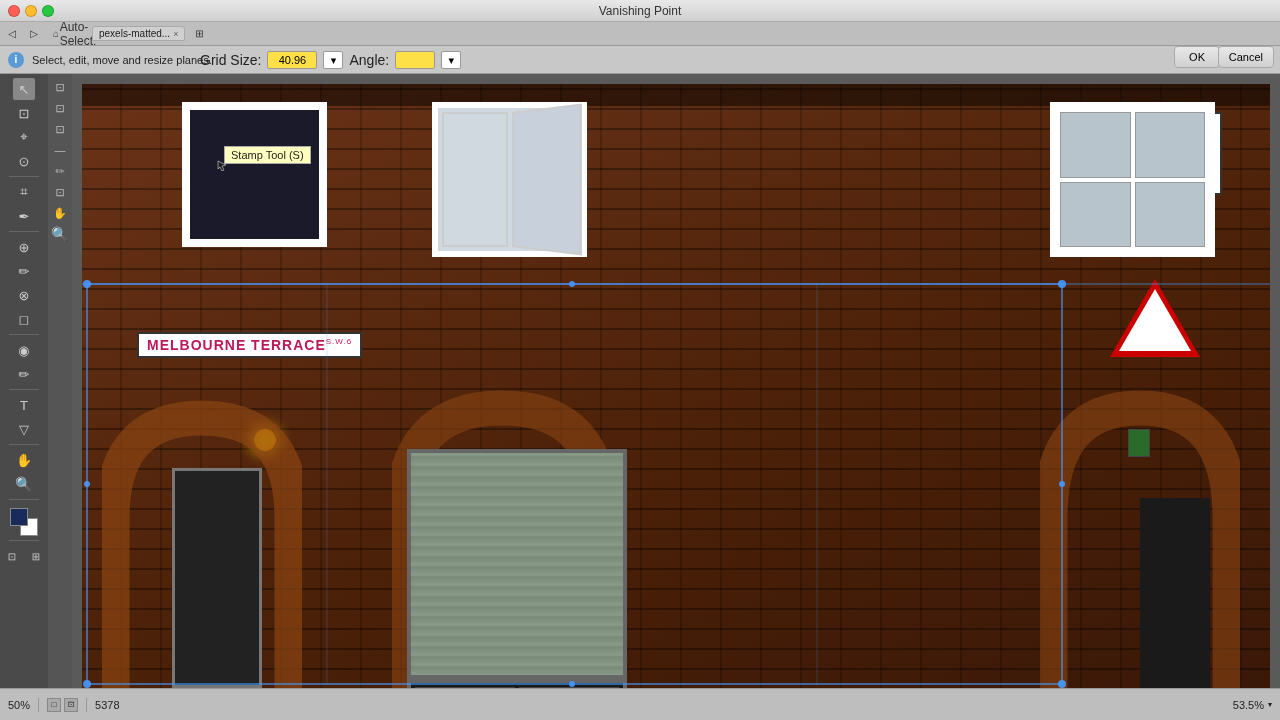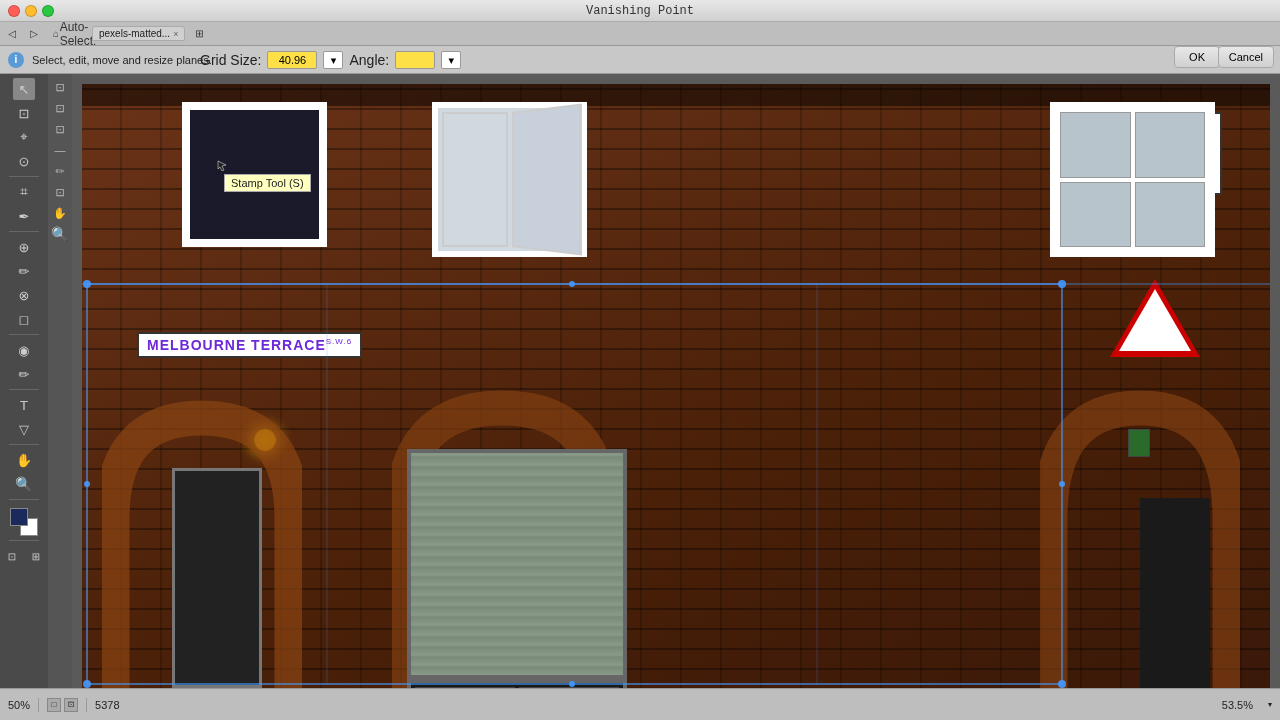--- a/index.html
+++ b/index.html
@@ -15,21 +15,20 @@
     
     #title-bar {
       position: absolute;
       top: 0; left: 0; right: 0;
       height: 22px;
       background: linear-gradient(to bottom, #e8e8e8, #d0d0d0);
       border-bottom: 1px solid #aaa;
       display: flex;
       align-items: center;
       justify-content: center;
-      font-family: Liberation Mono, monospace;
     }
     #title-bar .traffic-lights {
       position: absolute;
       left: 8px;
       display: flex;
       gap: 5px;
       align-items: center;
     }
     .traffic-light {
       width: 12px; height: 12px;
@@ -243,21 +242,21 @@
 
     
     .sign-melbourne {
       position: absolute;
       top: 248px; left: 55px;
       background: white;
       border: 2px solid #333;
       padding: 3px 8px;
       font-size: 14px;
       font-weight: bold;
-      color: #6d28d9;
+      color: #be185d;
       letter-spacing: 1px;
     }
     .sign-melbourne sup {
       font-size: 8px;
       font-weight: normal;
     }
     .sign-moore-park {
       position: absolute;
       top: 28px; right: 48px;
       background: white;
@@ -440,21 +439,21 @@
       position: absolute;
       top: 0; left: 0;
       width: 100%; height: 100%;
       pointer-events: none;
       z-index: 15;
     }
 
     
     .tooltip {
       position: absolute;
-      top: 100px; left: 152px;
+      top: 72px; left: 152px;
       background: #ffffc0;
       border: 1px solid #aaa;
       padding: 2px 6px;
       font-size: 11px;
       color: #222;
       z-index: 50;
       white-space: nowrap;
     }
 
     
@@ -482,21 +481,21 @@
       display: flex; gap: 3px;
     }
     .status-icon-box {
       width: 14px; height: 14px;
       background: #aaa;
       border: 1px solid #888;
       display: flex; align-items: center; justify-content: center;
       font-size: 8px;
     }
     .zoom-dropdown {
-      display: flex; align-items: center; gap: 15px;
+      display: flex; align-items: center; gap: 4px;
     }
     .zoom-arrow { font-size: 8px; }
   </style>
 </head>
 <body>
 
 <div id="title-bar">
   <div class="traffic-lights">
     <div class="traffic-light tl-close"></div>
     <div class="traffic-light tl-min"></div>

